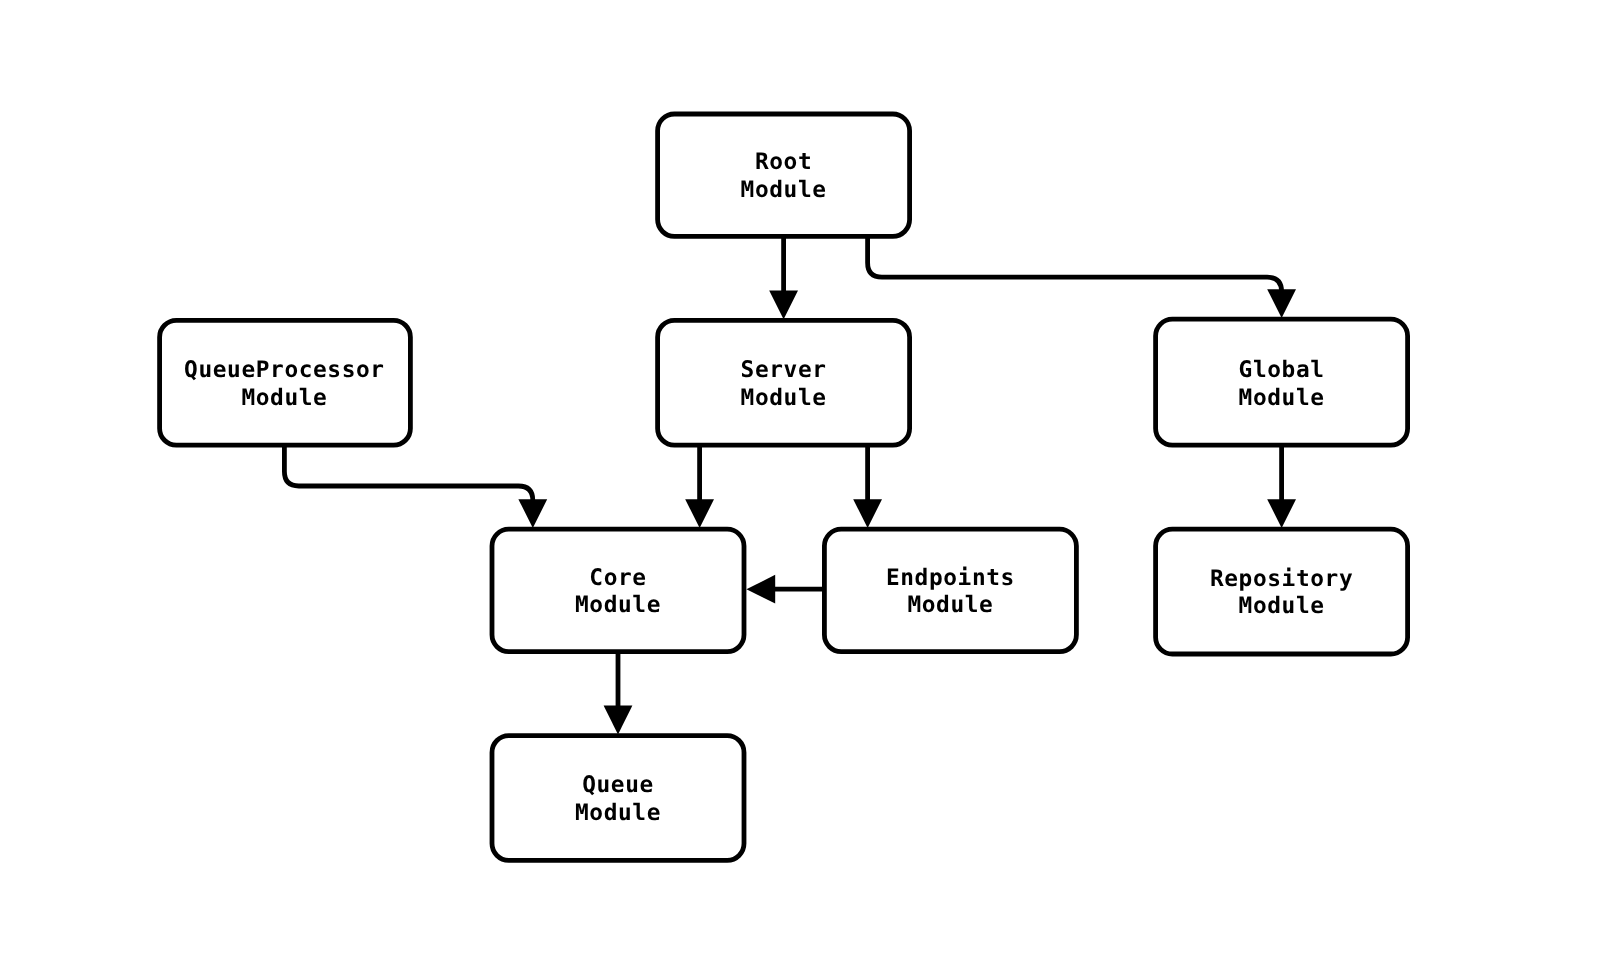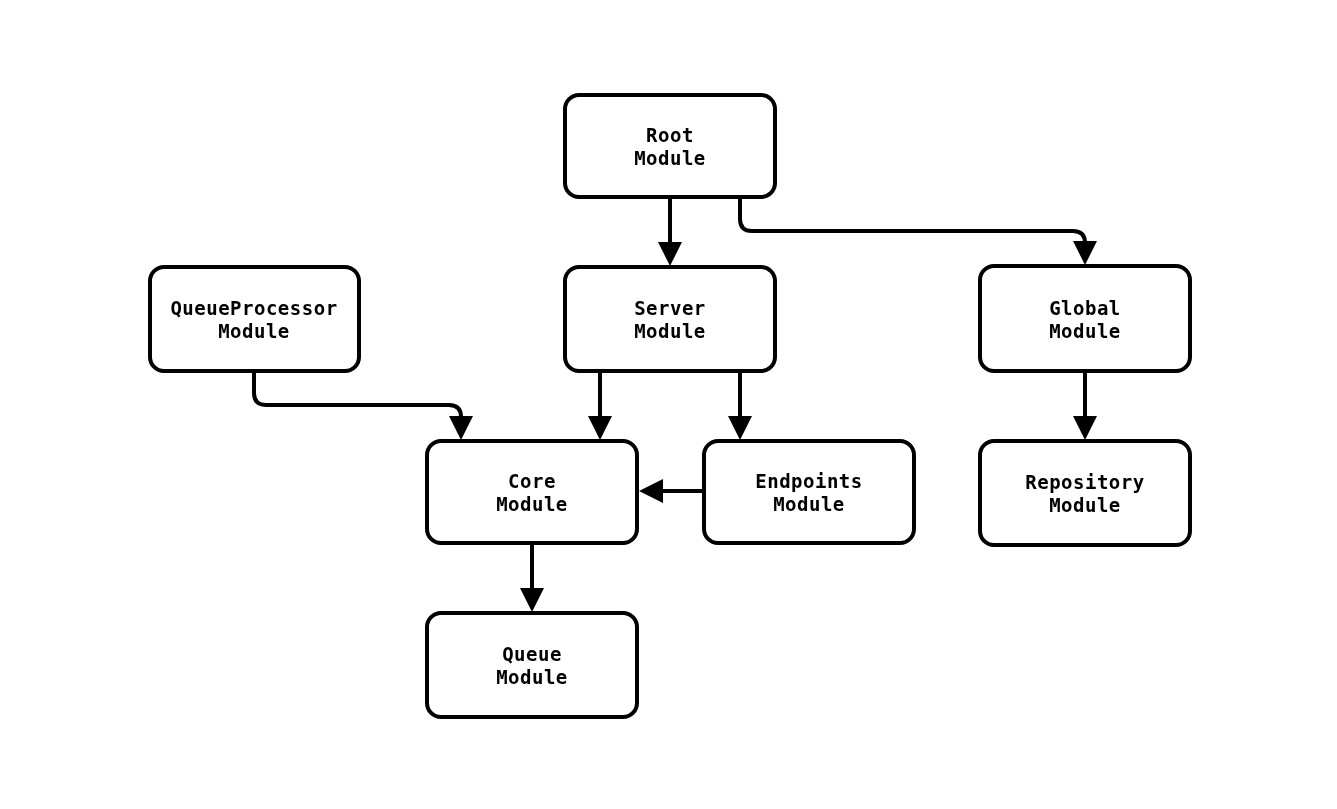--- a/index.html
+++ b/index.html
@@ -10,21 +10,21 @@
   body {
     width: 1337px;
     height: 809px;
     position: relative;
     overflow: hidden;
     font-family: "DejaVu Sans Mono", "Liberation Mono", monospace;
   }
   #diagram-root {
     position: absolute;
     top: 0;
-    left: 17px;
+    left: 0;
     width: 1062px;
     height: 809px;
   }
   .diagram-svg {
     position: absolute;
     top: 0;
     left: 0;
     width: 1337px;
     height: 809px;
   }

